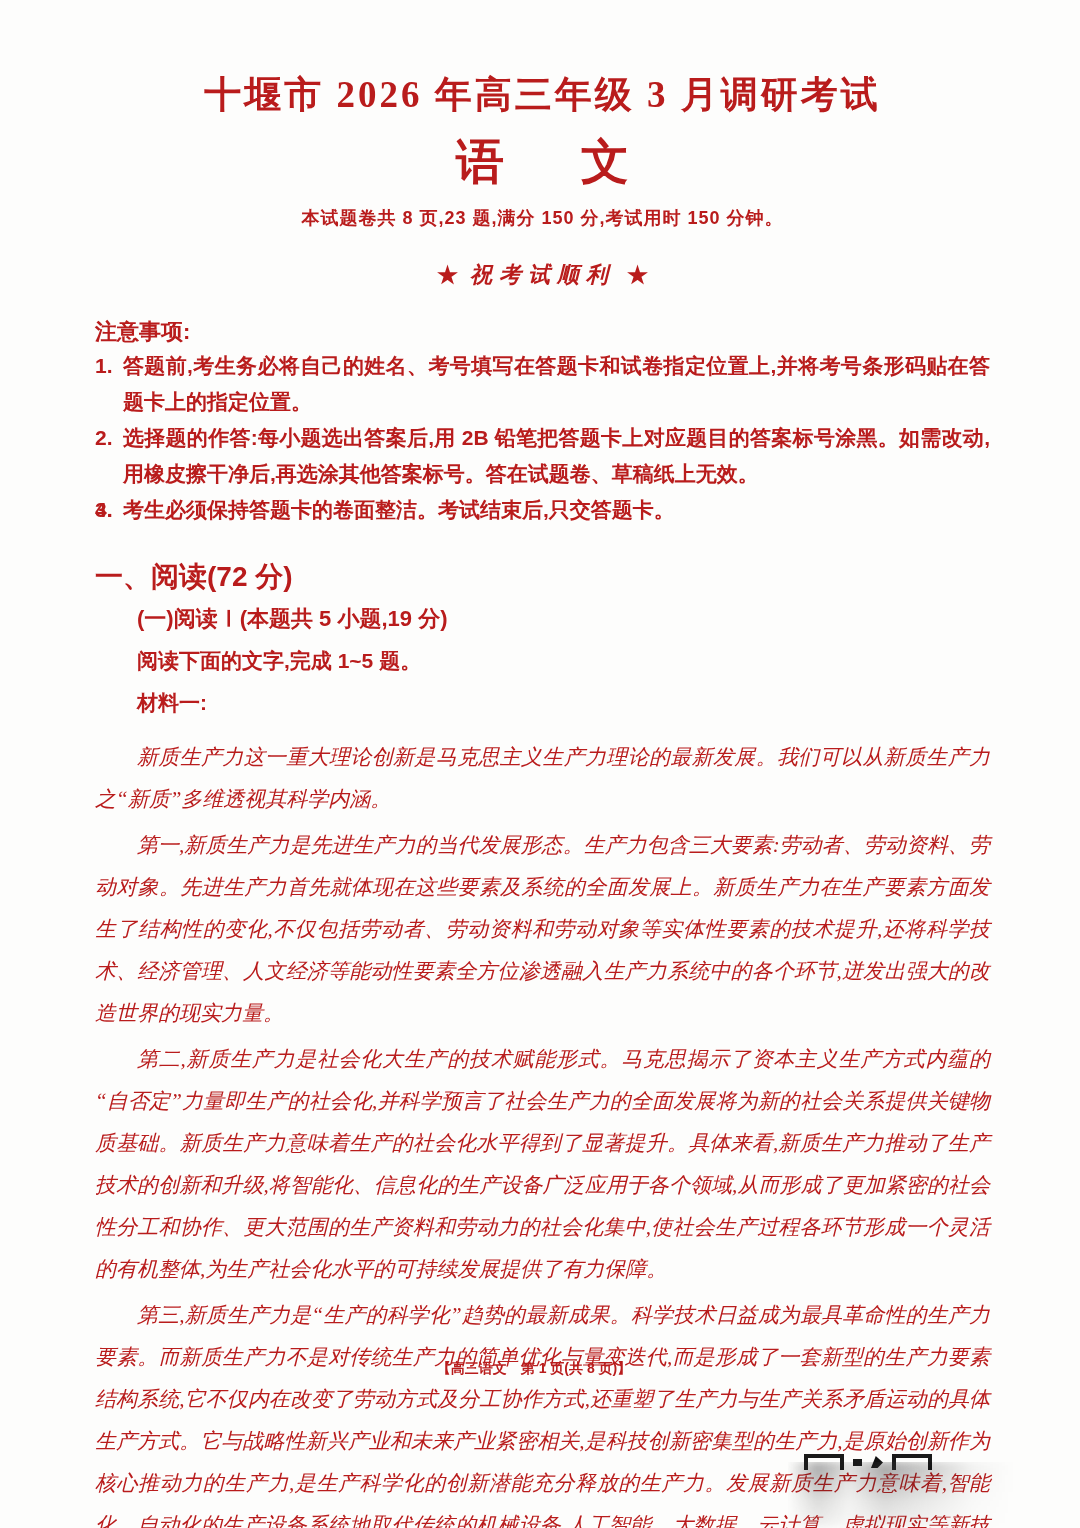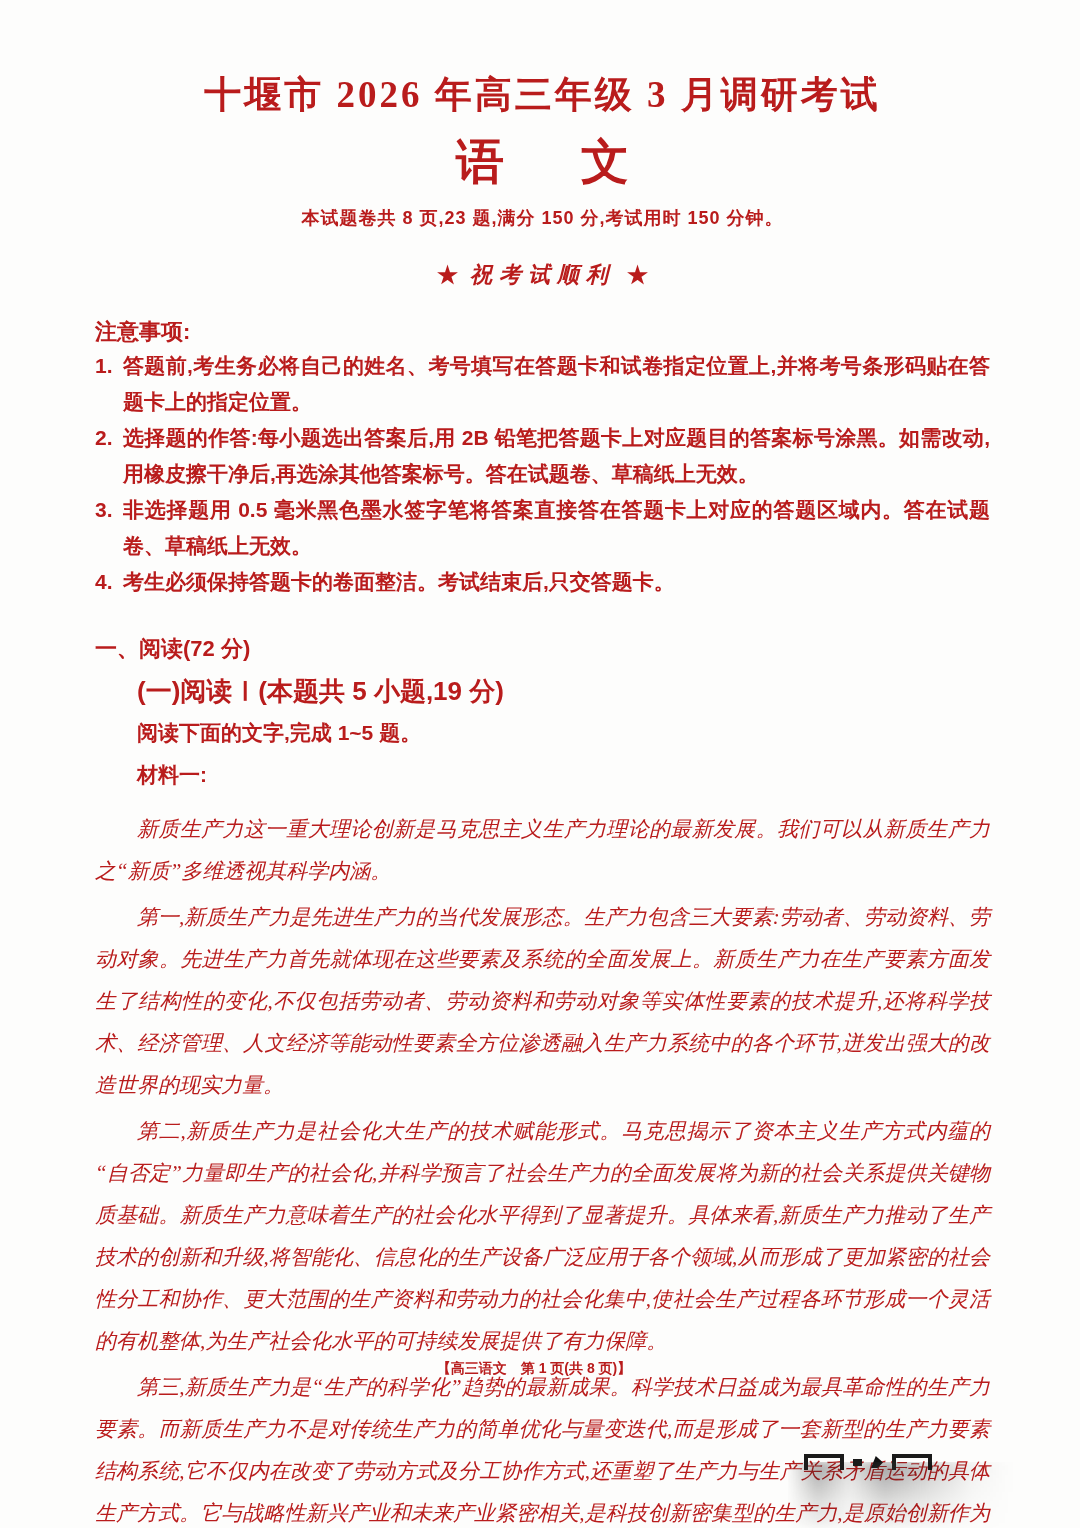--- a/index.html
+++ b/index.html
@@ -62,22 +62,22 @@
     padding-left:28px;
     font-size:21px;
     font-weight:bold;
     line-height:36px;
     text-align:justify;
   }
   .notice-item .num{position:absolute;left:0;top:0;}
 
   
   .section{margin-top:32px;font-family:"Liberation Sans", sans-serif;}
-  .section-heading{font-size:22px;font-weight:bold;line-height:34px;}
-  .subsection-heading{font-size:26px;font-weight:bold;line-height:34px;margin:8px 0 0 42px;}
+  .section-heading{font-size:28px;font-weight:bold;line-height:34px;}
+  .subsection-heading{font-size:22px;font-weight:bold;line-height:34px;margin:8px 0 0 42px;}
   .reading-instruction{font-size:21px;font-weight:bold;line-height:34px;margin:8px 0 0 42px;}
   .material-label{font-size:21px;font-weight:bold;line-height:34px;margin:8px 0 16px 42px;}
 
   
   .passage p{
     margin:4px 0 0 0;
     font-size:21px;
     line-height:42px;
     text-indent:2em;
     text-align:justify;
@@ -133,21 +133,21 @@
     <div class="notice">
       <div class="notice-heading">注意事项:</div>
 
       <div class="notice-item">
         <span class="num">1.</span><span>答题前,考生务必将自己的姓名、考号填写在答题卡和试卷指定位置上,并将考号条形码贴在答题卡上的指定位置。</span>
       </div>
       <div class="notice-item">
         <span class="num">2.</span><span>选择题的作答:每小题选出答案后,用 2B 铅笔把答题卡上对应题目的答案标号涂黑。如需改动,用橡皮擦干净后,再选涂其他答案标号。答在试题卷、草稿纸上无效。</span>
       </div>
       <div class="notice-item">
-        <span class="num">3.</span><span>非选择题用 0.5 毫米黑色墨水签字笔将答案直接答在答题卡上对应的答题区域内。答在试题卷、草稿纸上无效。</span>
+        <span class="num">3.</span>
       </div>
       <div class="notice-item">
         <span class="num">4.</span><span>考生必须保持答题卡的卷面整洁。考试结束后,只交答题卡。</span>
       </div>
     </div>
 
     <div class="section">
       <div class="section-heading">一、阅读(72 分)</div>
       <div class="subsection-heading">(一)阅读Ⅰ(本题共 5 小题,19 分)</div>
       <div class="reading-instruction">阅读下面的文字,完成 1~5 题。</div>

